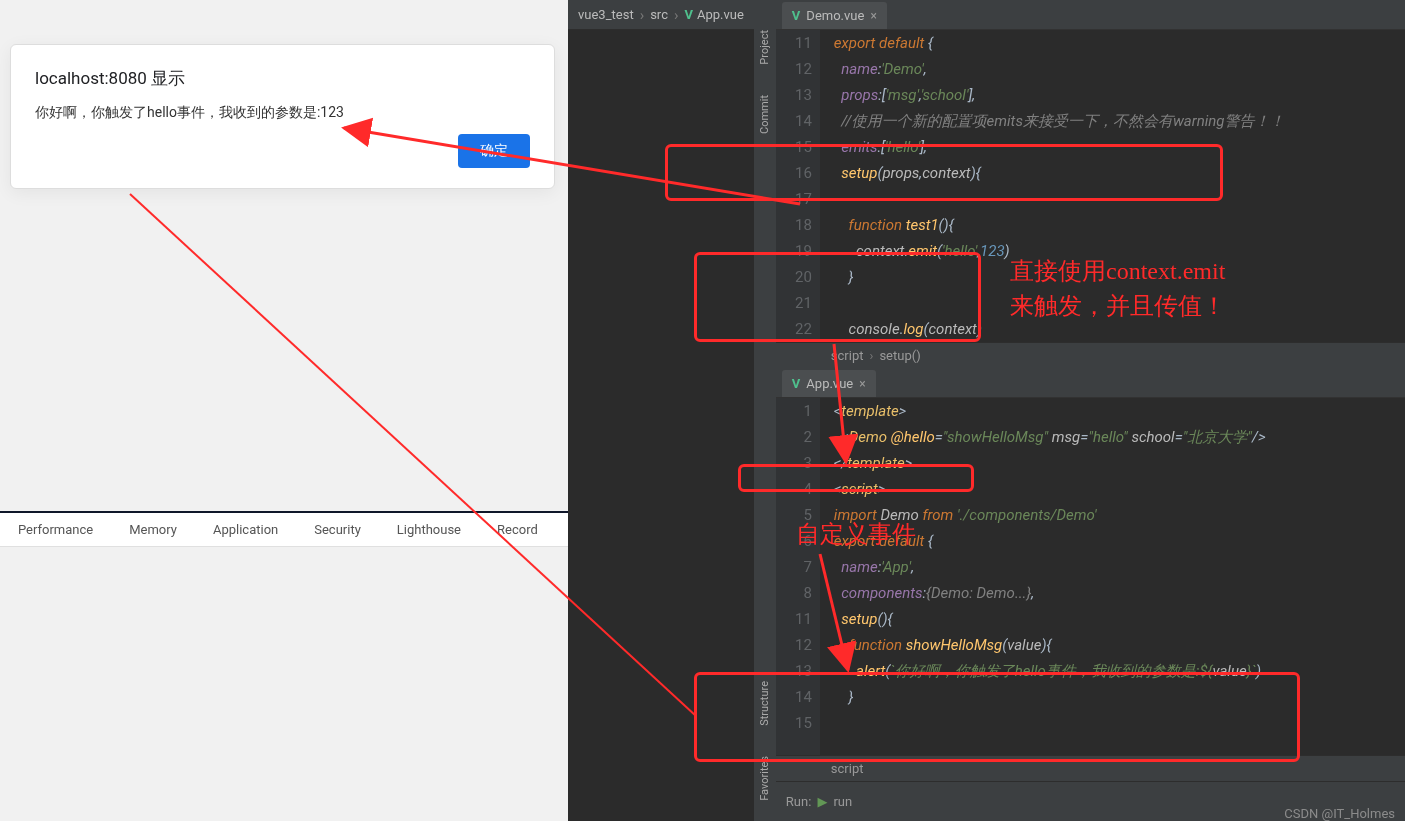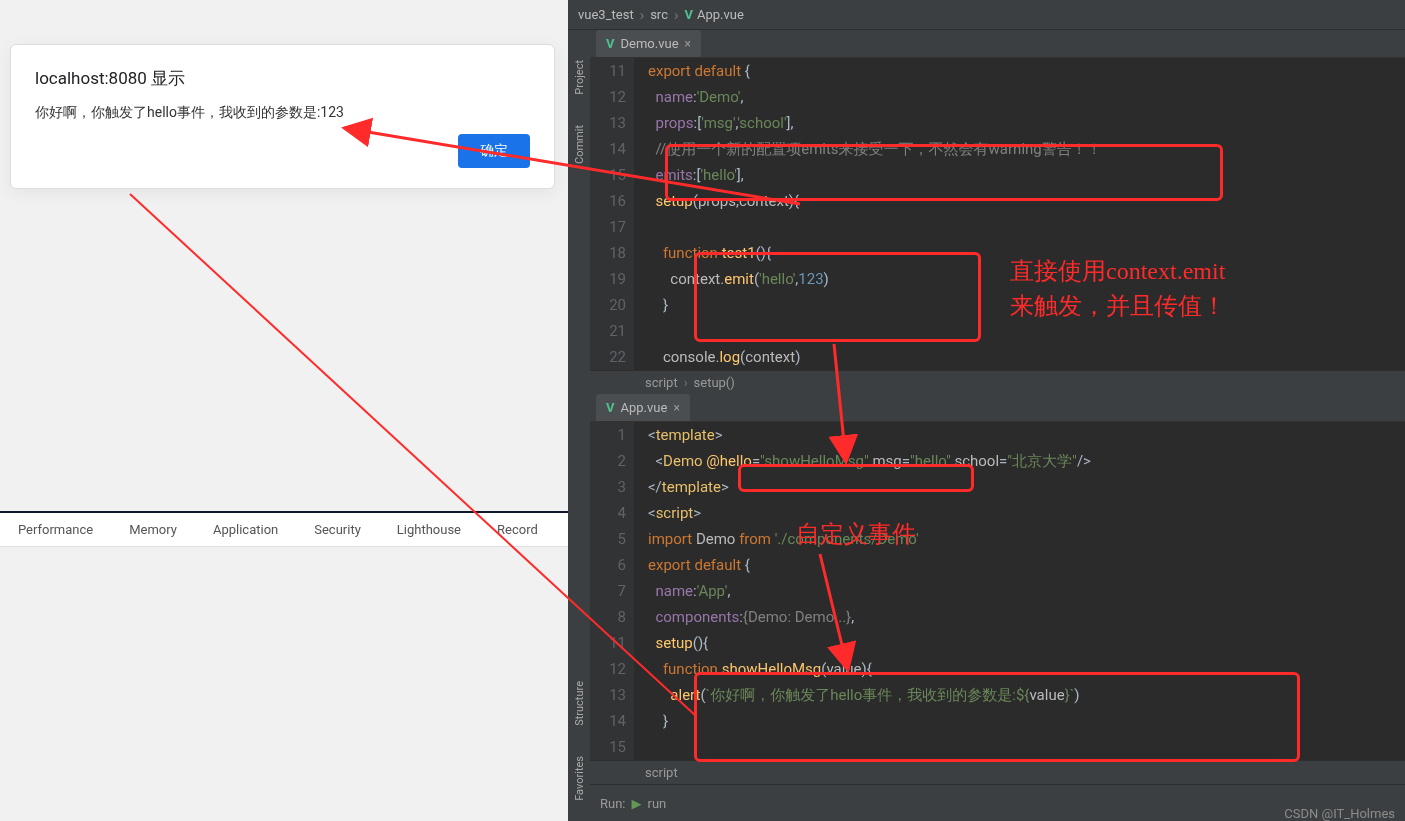--- a/index.html
+++ b/index.html
@@ -1,19 +1,19 @@
 <!DOCTYPE html>
 <html><head>
 <meta charset="utf-8">
 <style>
   * { margin:0; padding:0; box-sizing:border-box; font-family:-apple-system,BlinkMacSystemFont,"Segoe UI",Roboto,"Microsoft YaHei",sans-serif; }
   html,body { width:1405px; height:821px; overflow:hidden; background:#e9e9e9; }
   .root { display:flex; width:100%; height:100%; }
   .left { width:568px; height:100%; background:#f1f1f1; position:relative; }
-  .right { flex:1; height:100%; background:#2b2b2b; position:relative; display:flex; flex-direction:column; color:#a9b7c6; }
+  .right { flex:1; height:100%; background:#2b2b2b; position:relative; display:flex; flex-direction:row; color:#a9b7c6; }
 
   
   .alert-dialog { position:absolute; left:10px; top:44px; width:545px; background:#fff; border:1px solid #ddd; border-radius:6px; padding:22px 24px 20px 24px; box-shadow:0 4px 18px rgba(0,0,0,0.06); }
   .alert-title { font-size:17px; color:#202124; margin-bottom:14px; }
   .alert-msg { font-size:14px; color:#333; }
   .alert-actions { display:flex; justify-content:flex-end; margin-top:12px; }
   .alert-ok { background:#1a73e8; color:#fff; border:none; border-radius:4px; padding:8px 22px; font-size:14px; cursor:pointer; }
 
   
   .devtools { position:absolute; left:0; right:0; top:511px; height:36px; background:#fff; border-top:2px solid #0f172a; border-bottom:1px solid #e0e0e0; display:flex; align-items:center; font-size:13px; color:#555; }
@@ -33,21 +33,21 @@
   .editor-area { flex:1; display:flex; flex-direction:column; }
   .tab-row { height:30px; display:flex; align-items:flex-end; background:#3c3f41; border-bottom:1px solid #323232; }
   .tab-row .etab { height:27px; display:flex; align-items:center; background:#4b4e50; color:#bbb; font-size:13px; padding:0 10px; border-radius:3px 3px 0 0; margin-left:6px; cursor:pointer; gap:6px; }
   .tab-row .etab .tab-v { color:#4fc08d; font-weight:bold; }
   .tab-row .etab .close { color:#999; font-size:12px; }
 
   .editor { flex:1; display:flex; font-family:Consolas,"JetBrains Mono",monospace; font-size:15px; line-height:26px; background:#2b2b2b; position:relative; }
   .gutter { width:44px; text-align:right; padding-right:8px; color:#606366; user-select:none; background:#313335; }
   .gline { height:26px; }
   .code { flex:1; padding-left:14px; white-space:pre; position:relative; }
-  .cline { height:26px; }
+  .cline { height:26px;font-style:italic; }
   .crumb-bar { height:26px; display:flex; align-items:center; font-size:13px; background:#3c3f41; color:#999; padding-left:55px; border-top:1px solid #2d2d2d; }
   .crumb-bar .sep { margin:0 6px; color:#777; }
 
   .run-bar { height:40px; background:#3c3f41; border-top:1px solid #2d2d2d; display:flex; align-items:center; font-size:13px; padding-left:10px; color:#999; }
   .run-bar .play { color:#629755; margin:0 6px; }
 
   
   .kw { color:#cc7832; }
   .name { color:#ffc66d; }
   .str { color:#6a8759; }

